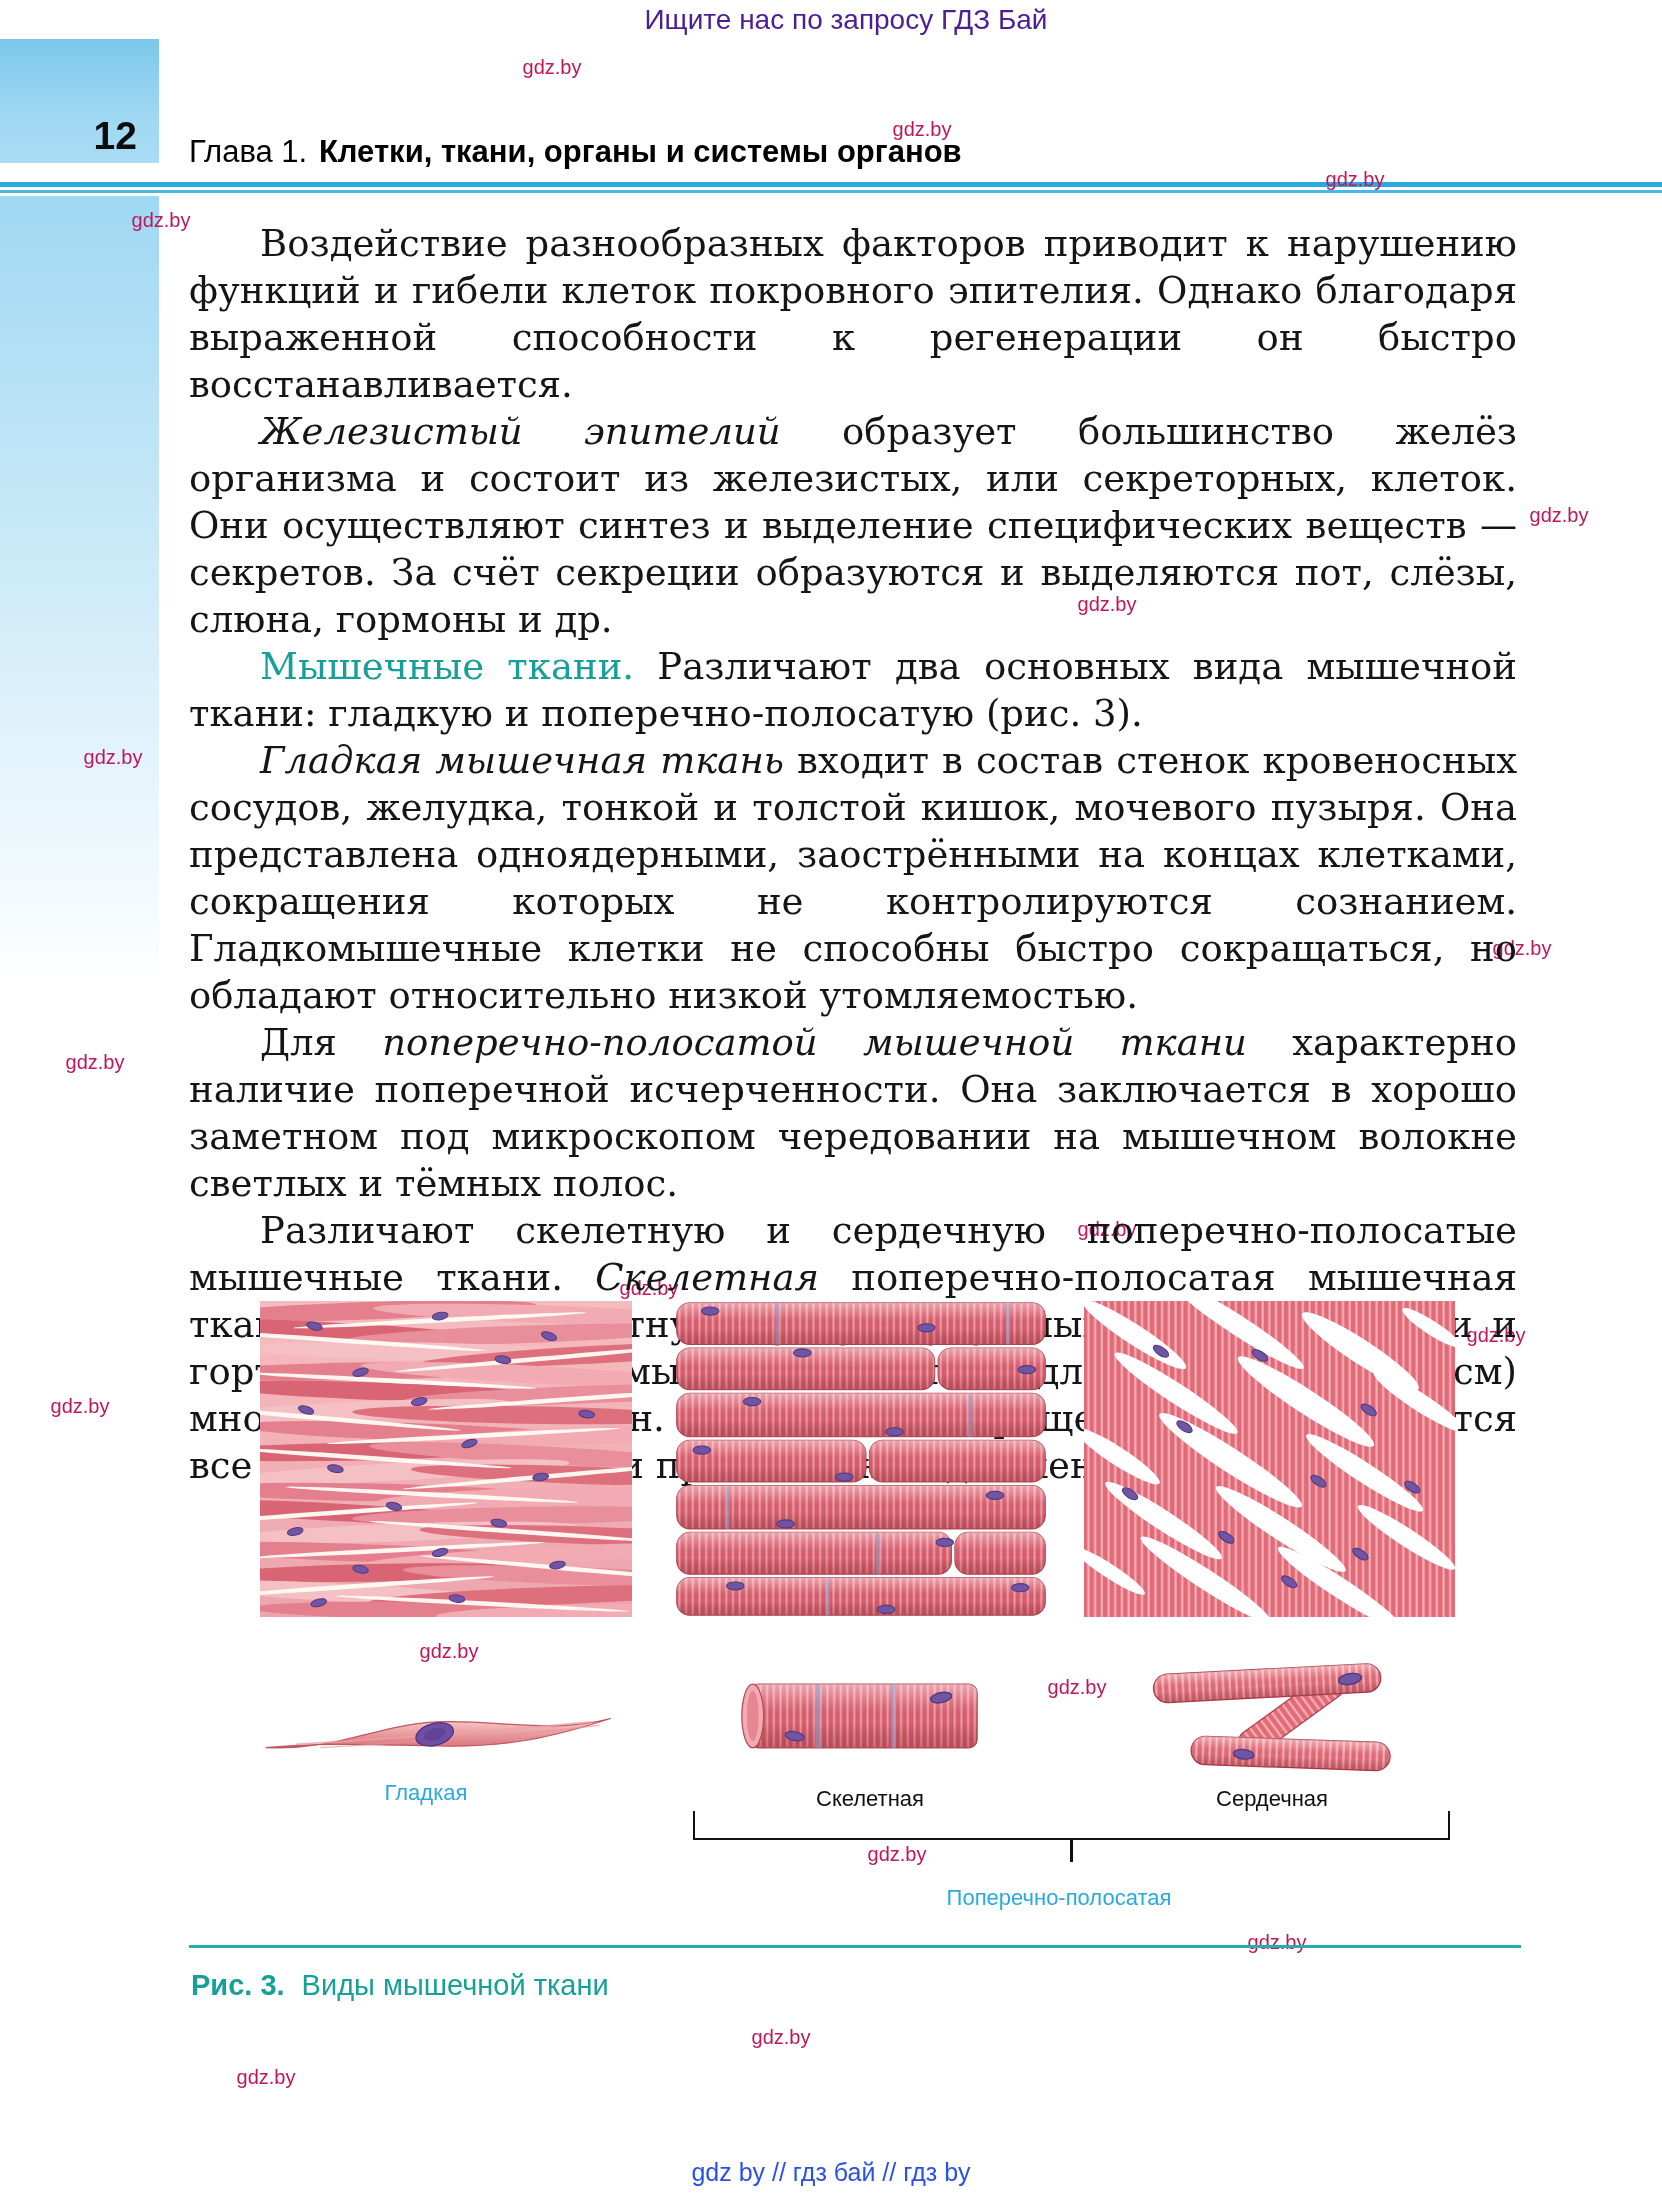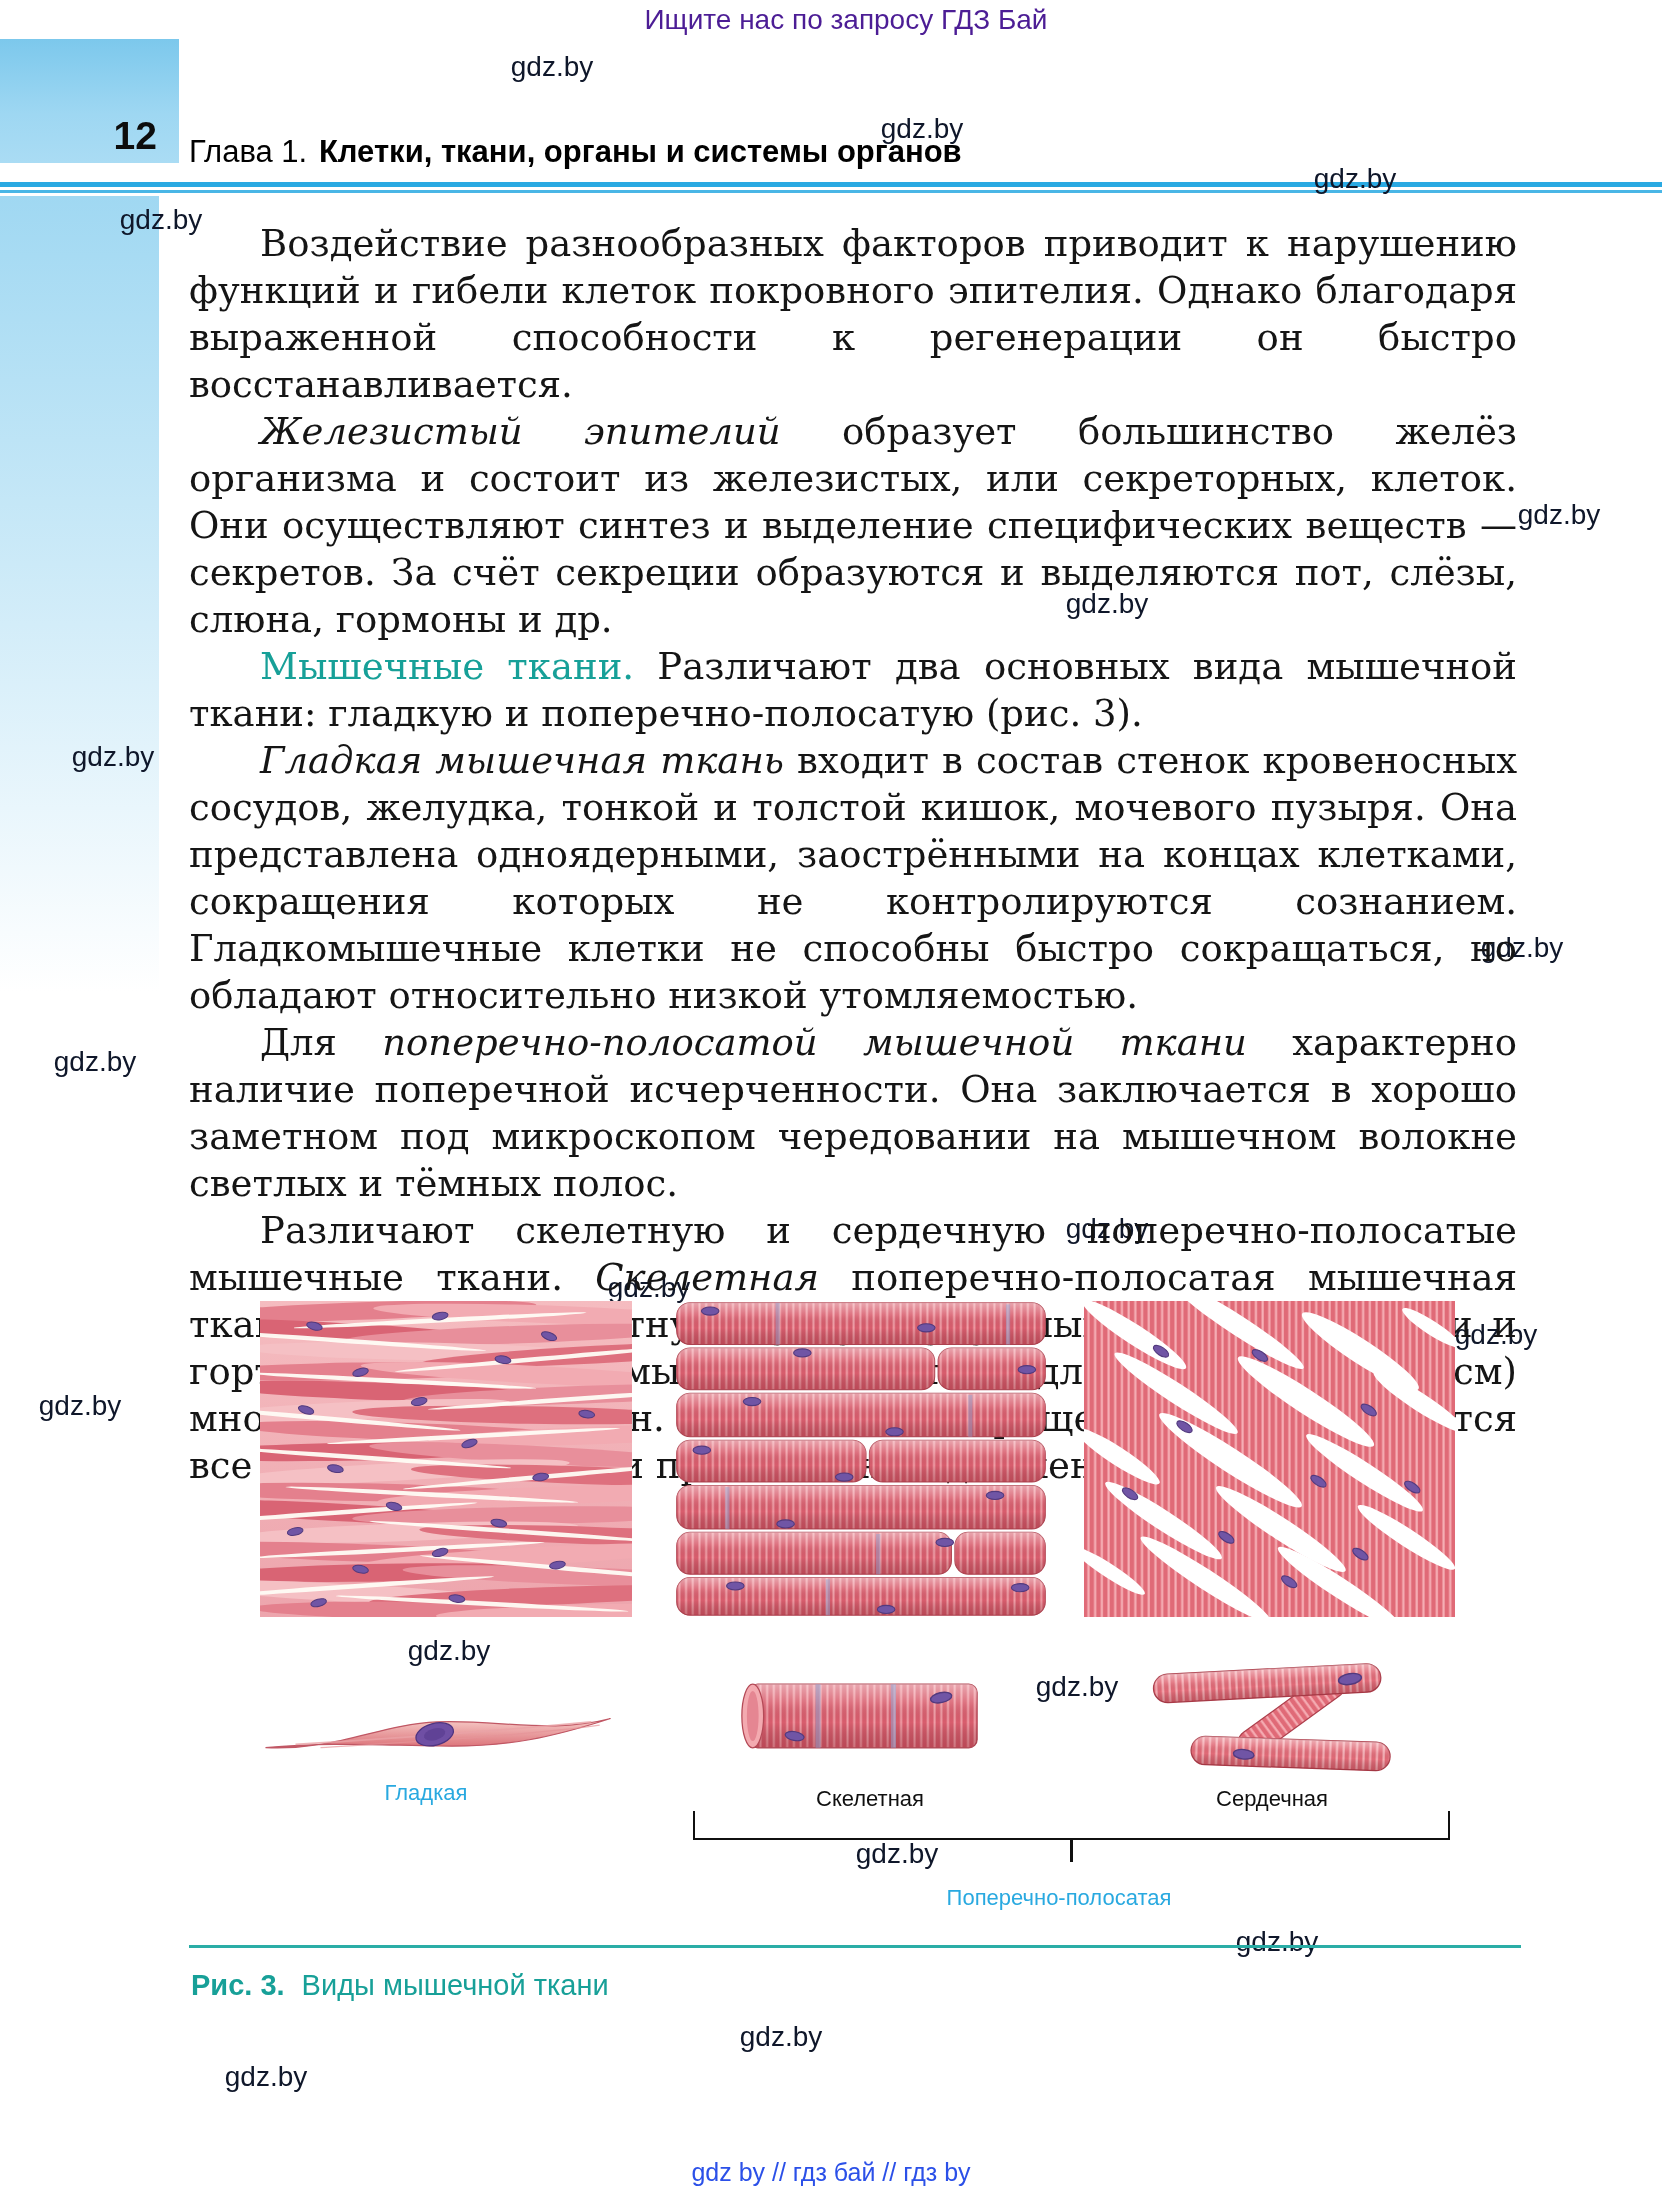--- a/index.html
+++ b/index.html
@@ -1,31 +1,31 @@
 <!DOCTYPE html>
 <html lang="ru" style="font-size:13.4px"><head>
 <meta charset="utf-8">
 <style>
   html,body{margin:0;padding:0;background:#ffffff;}
   #page{position:relative;width:1662px;height:2205px;background:#ffffff;overflow:hidden;
         font-family:"Liberation Sans",sans-serif;}
 
   
-  .wm{position:absolute;transform:translate(-50%,-50%);font-size:28px;color:#0f172a;
+  .wm{position:absolute;transform:translate(-50%,-50%);font-size:20px;color:#be185d;
       white-space:nowrap;font-family:"Liberation Sans",sans-serif;}
 
   
   .top-notice{position:absolute;left:15px;top:4.2px;width:100%;text-align:center;
       font-size:28px;color:#4c1d95;}
   .footer-link{position:absolute;left:0;top:2158px;width:100%;text-align:center;
       font-size:25px;color:#2b50e8;}
 
   
   .pagebox{position:absolute;left:0;top:39px;width:159px;height:124px;
-      background:linear-gradient(180deg,#7cc8ec 0%,#9ed7f2 60%,#aadcf4 100%);padding-left:20px;}
+      background:linear-gradient(180deg,#7cc8ec 0%,#9ed7f2 60%,#aadcf4 100%);}
   .pagenum{position:absolute;right:22px;bottom:5px;font-size:39px;font-weight:bold;color:#0d0d0d;}
   .chapterline{position:absolute;left:189px;top:134px;font-size:31px;color:#000000;white-space:nowrap;}
   .chapterline .prefix{font-weight:400;margin-right:11.7px;}
   .chapterline .title{font-weight:700;}
   .rule1{position:absolute;left:0;top:182px;width:1662px;height:5px;background:#2aa9e2;}
   .rule2{position:absolute;left:0;top:190px;width:1662px;height:2.5px;background:#49b6e6;}
   .leftcol{position:absolute;left:0;top:196px;width:159px;height:838px;
       background:linear-gradient(180deg,#a0d8f2 0%,rgba(255,255,255,0) 95%);}
 
   

